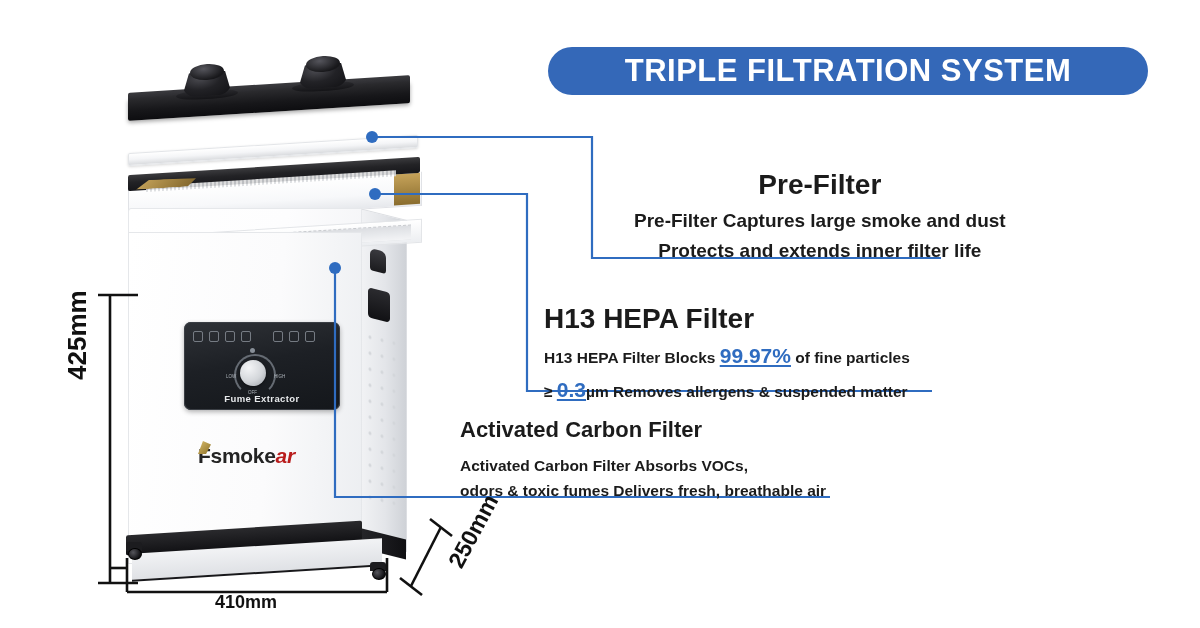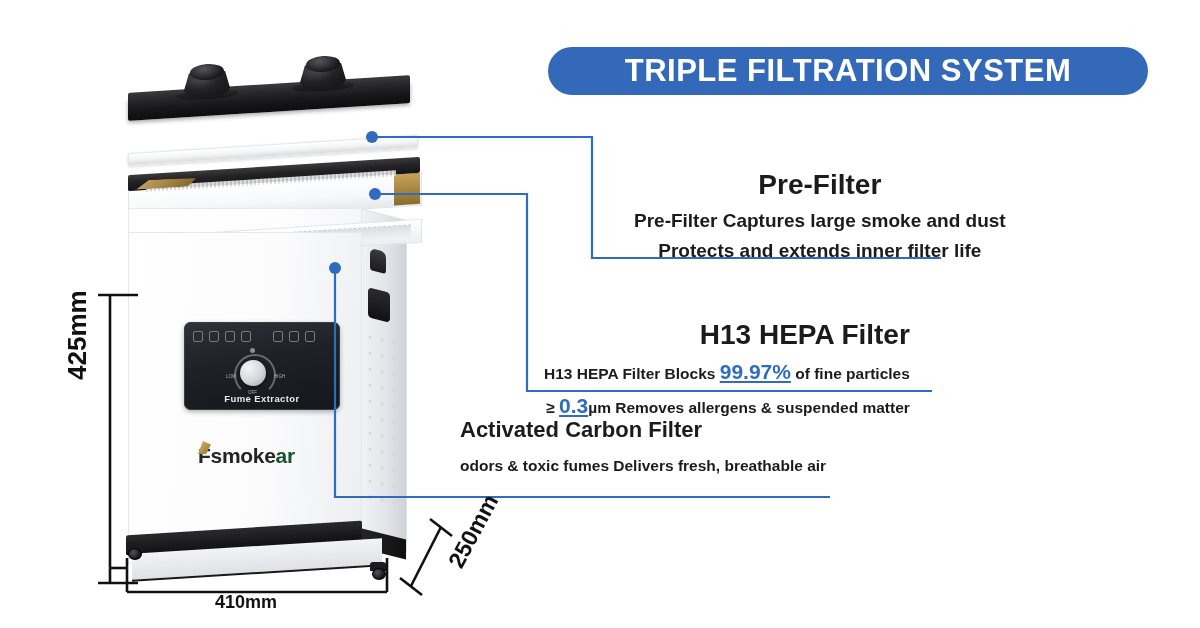--- a/index.html
+++ b/index.html
@@ -29,21 +29,21 @@
   
   .callout{position:absolute;}
   .callout .ttl{font-weight:bold;color:#1b1b1b;line-height:1.05;}
   .callout .line{font-weight:bold;color:#1b1b1b;white-space:nowrap;}
   .hl{color:#2f6cc0;}
 
   #c-pre{left:634px;top:170px;text-align:center;}
   #c-pre .ttl{font-size:28px;margin-bottom:7px;}
   #c-pre .line{font-size:19px;line-height:1.55;}
 
-  #c-hepa{left:544px;top:320px;text-align:right;}
+  #c-hepa{left:544px;top:304px;}
   #c-hepa .ttl{font-size:28px;margin-bottom:6px;}
   #c-hepa .line{font-size:15.5px;line-height:1.6;}
   #c-hepa .big{font-size:21px;font-weight:bold;text-decoration:underline;}
 
   #c-carb{left:460px;top:418px;}
   #c-carb .ttl{font-size:22px;margin-bottom:13px;}
   #c-carb .line{font-size:15.5px;line-height:1.6;}
 
   
   .dim{position:absolute;font-weight:bold;color:#111;}
@@ -194,21 +194,21 @@
     position:absolute;left:0;bottom:6px;width:100%;text-align:center;
     color:#e8eaec;font-size:9.5px;font-weight:bold;letter-spacing:.4px;
   }
 
   
   .brand{
     position:absolute;left:98px;top:404px;width:120px;height:26px;
     font-size:21px;font-weight:bold;letter-spacing:-.3px;
   }
   .brand .b1{color:#242424;}
-  .brand .b3{color:#14532d;}
+  .brand .b3{color:#b91c1c;font-style:italic;}
   .brand-mark{
     position:absolute;left:0;top:-3px;width:13px;height:13px;
     background:linear-gradient(135deg,#d9bd6d,#8d7127);
     clip-path:polygon(0 100%,38% 0,100% 26%,62% 100%);
   }
 
   
   .base-bar{
     position:absolute;left:26px;top:488px;width:236px;height:20px;
     background:linear-gradient(180deg,#2a2a2d,#111114);
@@ -369,20 +369,21 @@
     <div class="line">
       <span>H13 HEPA Filter Blocks </span><span class="hl big">99.97%</span><span> of fine particles</span>
     </div>
     <div class="line">
       <span>≥ </span><span class="hl big">0.3</span><span>µm Removes allergens &amp; suspended matter</span>
     </div>
   </div>
 
   <div class="callout" id="c-carb">
     <div class="ttl">Activated Carbon Filter</div>
+    <div class="line">Activated Carbon Filter Absorbs VOCs,</div>
     <div class="line">odors &amp; toxic fumes Delivers fresh, breathable air</div>
   </div>
 
   <div class="dim" id="dim-h">425mm</div>
   <div class="dim" id="dim-w">410mm</div>
   <div class="dim" id="dim-d">250mm</div>
 
 </div>
 
 </body></html>

